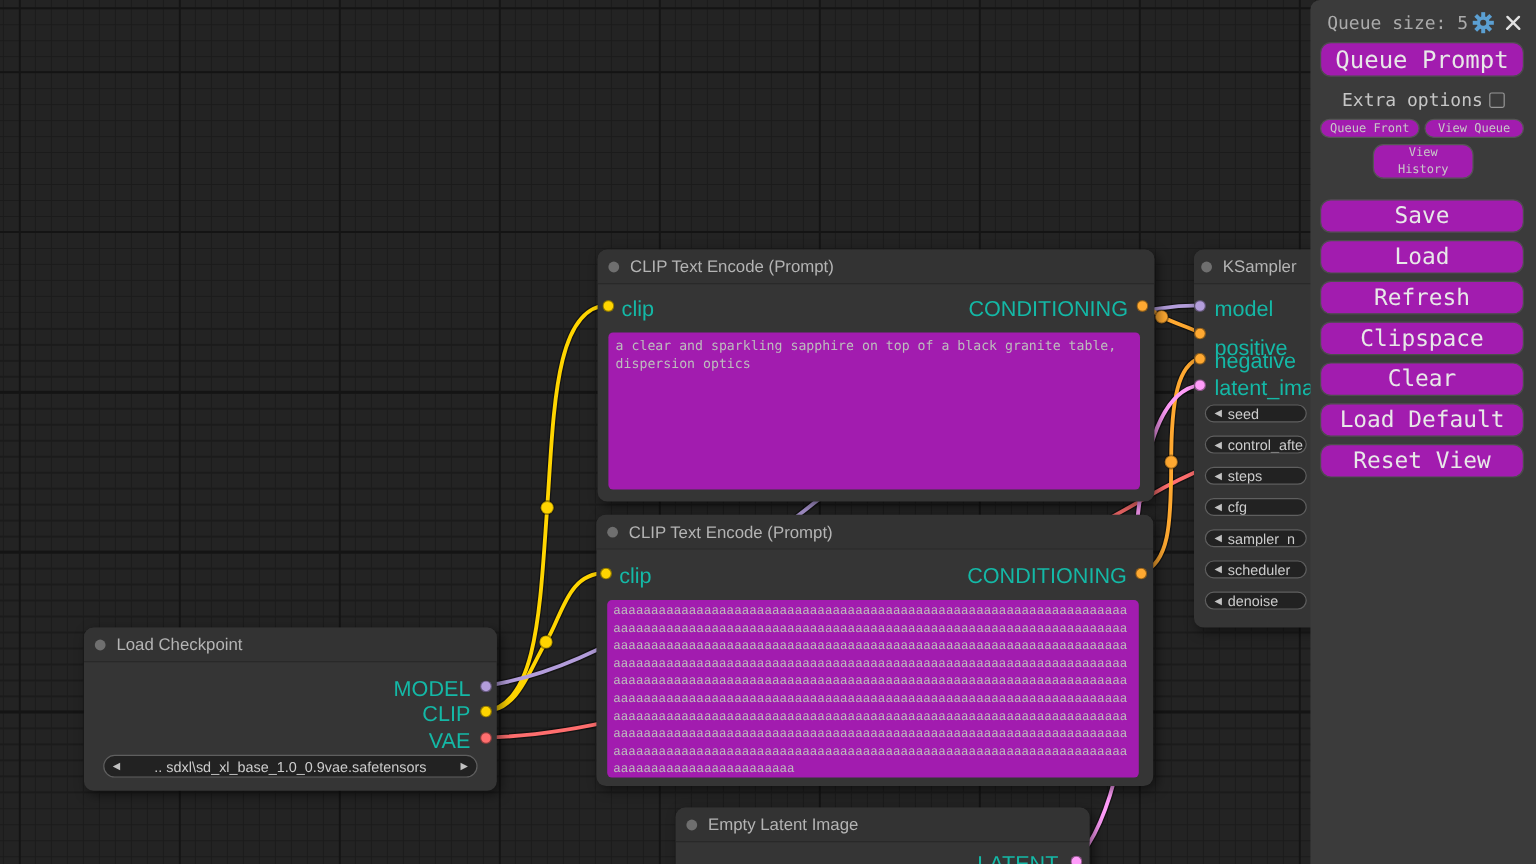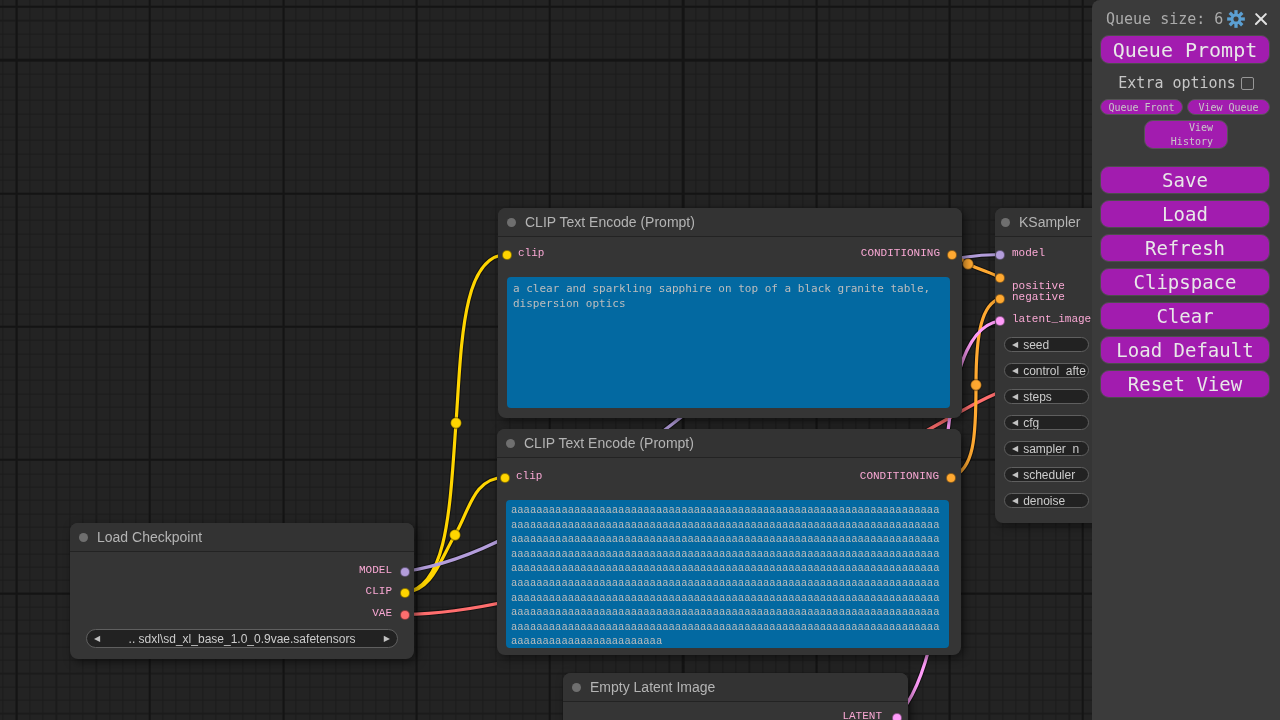--- a/index.html
+++ b/index.html
@@ -22,24 +22,24 @@
   .node-header{
     height:28px;background:#333333;border-radius:8px 8px 0 0;
     border-bottom:1px solid rgba(0,0,0,.30);
     display:flex;align-items:center;
   }
   .hdot{width:9px;height:9px;border-radius:50%;background:#6f6f6f;margin-left:9px;flex:0 0 auto;}
   .ntitle{margin-left:9px;font-size:14px;color:#b4b4b4;white-space:nowrap;text-align:center;}
   .port-dot{position:absolute;width:10px;height:10px;border-radius:50%;border:1px solid rgba(0,0,0,.45);box-sizing:border-box;}
   .c-model{background:#B39DDB}.c-clip{background:#FFD500}.c-vae{background:#FF6E6E}
   .c-cond{background:#FFA931}.c-latent{background:#FF9CF9}
-  .plabel{position:absolute;font-size:11px;color:#f9a8d4;white-space:nowrap;font-family:Liberation Mono, monospace;}
+  .plabel{position:absolute;font-size:18px;color:#14b8a6;white-space:nowrap;}
   .plabel.right{text-align:left;}
   .textbox{
-    position:absolute;background:#0369a1;border-radius:4px;color:#bdbdbd;
+    position:absolute;background:#a21caf;border-radius:4px;color:#bdbdbd;
     font-family:"DejaVu Sans Mono", monospace;overflow:hidden;box-sizing:border-box;
   }
   .tb1{font-size:11px;line-height:15px;padding:4px 6px;white-space:pre-wrap;overflow-wrap:break-word;}
   .tb2{font-size:10.5px;line-height:14.6px;padding:3px 5px;white-space:pre-wrap;word-break:break-all;font-family:Liberation Mono, monospace;}
   .pill{
     position:absolute;background:#222222;border:1px solid #5f5f5f;border-radius:9px;
     display:flex;align-items:center;box-sizing:border-box;overflow:hidden;
     color:#cccccc;font-size:12px;white-space:nowrap;
   }
   .pill .arr{font-size:8px;color:#c2c2c2;margin:0 5px 0 7px;flex:0 0 auto;}
@@ -66,21 +66,21 @@
     font-family:"DejaVu Sans Mono", monospace;border-radius:9px;
     display:flex;align-items:center;justify-content:center;box-sizing:border-box;
   }
   #queue-prompt{margin:7px 10px 0 8px;height:29px;font-size:20px;}
   .extra-row{margin-top:10px;display:flex;align-items:center;justify-content:center;gap:5px;}
   .extra-label{font-size:15px;color:#c6c6c6;}
   .checkbox{width:11px;height:11px;border:1.5px solid #979797;border-radius:2px;background:transparent;}
   .small-row{display:flex;gap:4px;margin:7px 10px 0 8px;}
   .small-row .btn{flex:1 1 0;height:16px;font-size:10px;color:#c8c8c8;border-color:#555;}
   #view-history{margin:5px auto 0;width:84px;height:29px;font-size:10px;color:#c8c8c8;border-color:#555;
-    text-align:right;line-height:1.35;padding:0 14px;}
+    text-align:center;line-height:1.35;padding:0 14px;}
   .big-stack{margin-top:17px;}
   .big-stack .btn{margin:0 10px 6px 8px;height:28px;font-size:19px;}
 </style>
 </head>
 <body>
 
 <svg id="wires" width="1280" height="720">
   <g fill="none" stroke="rgba(0,0,0,0.42)" stroke-width="5.4" stroke-linecap="round">
     <path d="M404.5 592.5 C448 588, 450 505, 456 423 C461.5 345, 462 254.5, 507 254.5"></path>
     <path d="M404.5 592.5 C432 592, 441 558, 455 535 C469 512, 473 477.5, 504.5 477.5"></path>
@@ -197,21 +197,21 @@
   <div class="node-header">
     <span class="hdot"></span>
     <span class="ntitle">Empty Latent Image</span>
   </div>
   <span class="plabel right" style="right:26px;top:37px">LATENT</span>
   <span class="port-dot c-latent" style="right:6px;top:39.5px"></span>
 </div>
 
 <div id="sidebar">
   <div class="queue-row">
-    <span class="queue-size">Queue size: 6</span>
+    <span class="queue-size">Queue size: 5</span>
     <svg class="gear" viewBox="-12 -12 24 24">
       <g fill="#5b9fd2">
         <rect x="-2.2" y="-11.8" width="4.4" height="6"></rect>
         <rect x="-2.2" y="-11.8" width="4.4" height="6" transform="rotate(45)"></rect>
         <rect x="-2.2" y="-11.8" width="4.4" height="6" transform="rotate(90)"></rect>
         <rect x="-2.2" y="-11.8" width="4.4" height="6" transform="rotate(135)"></rect>
         <rect x="-2.2" y="-11.8" width="4.4" height="6" transform="rotate(180)"></rect>
         <rect x="-2.2" y="-11.8" width="4.4" height="6" transform="rotate(225)"></rect>
         <rect x="-2.2" y="-11.8" width="4.4" height="6" transform="rotate(270)"></rect>
         <rect x="-2.2" y="-11.8" width="4.4" height="6" transform="rotate(315)"></rect>

